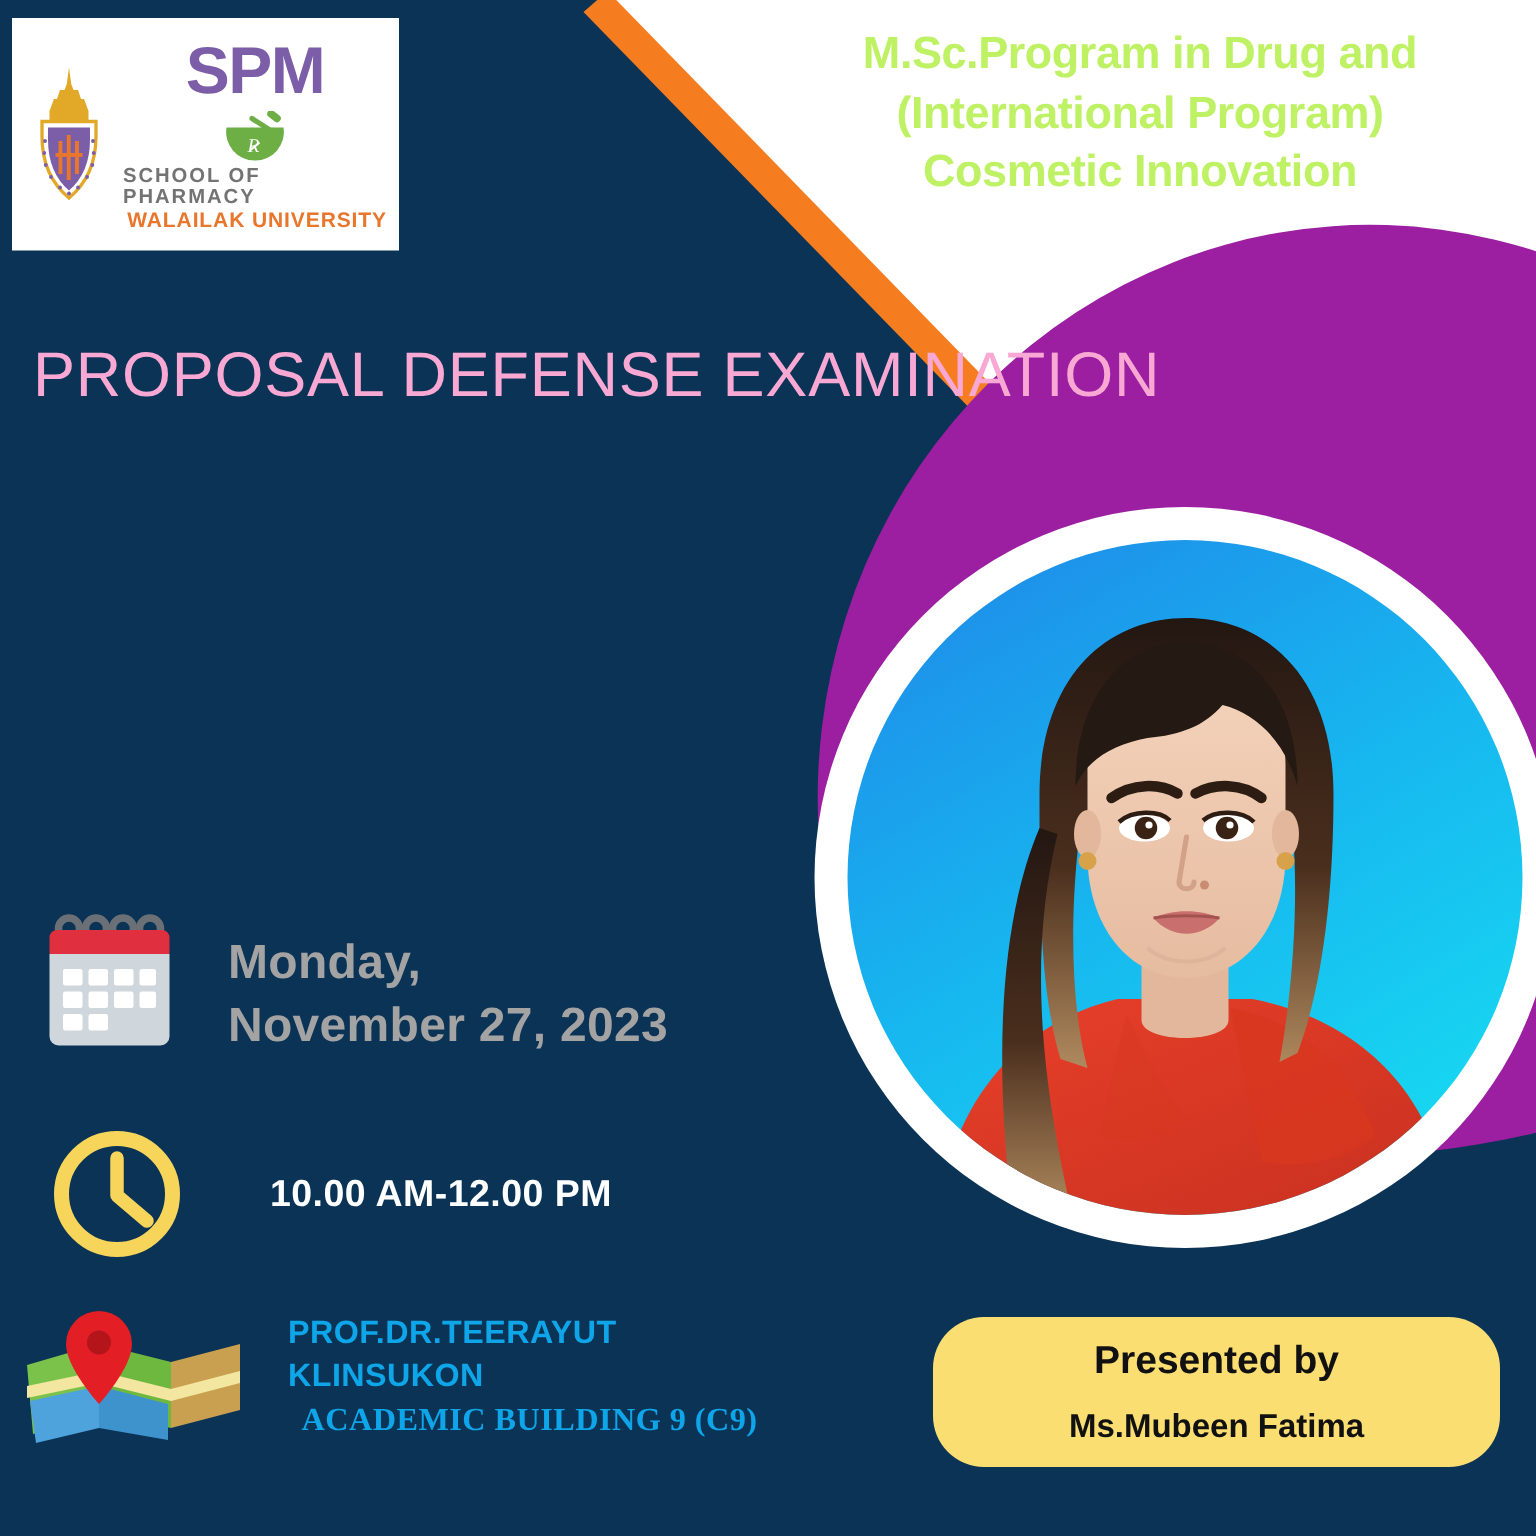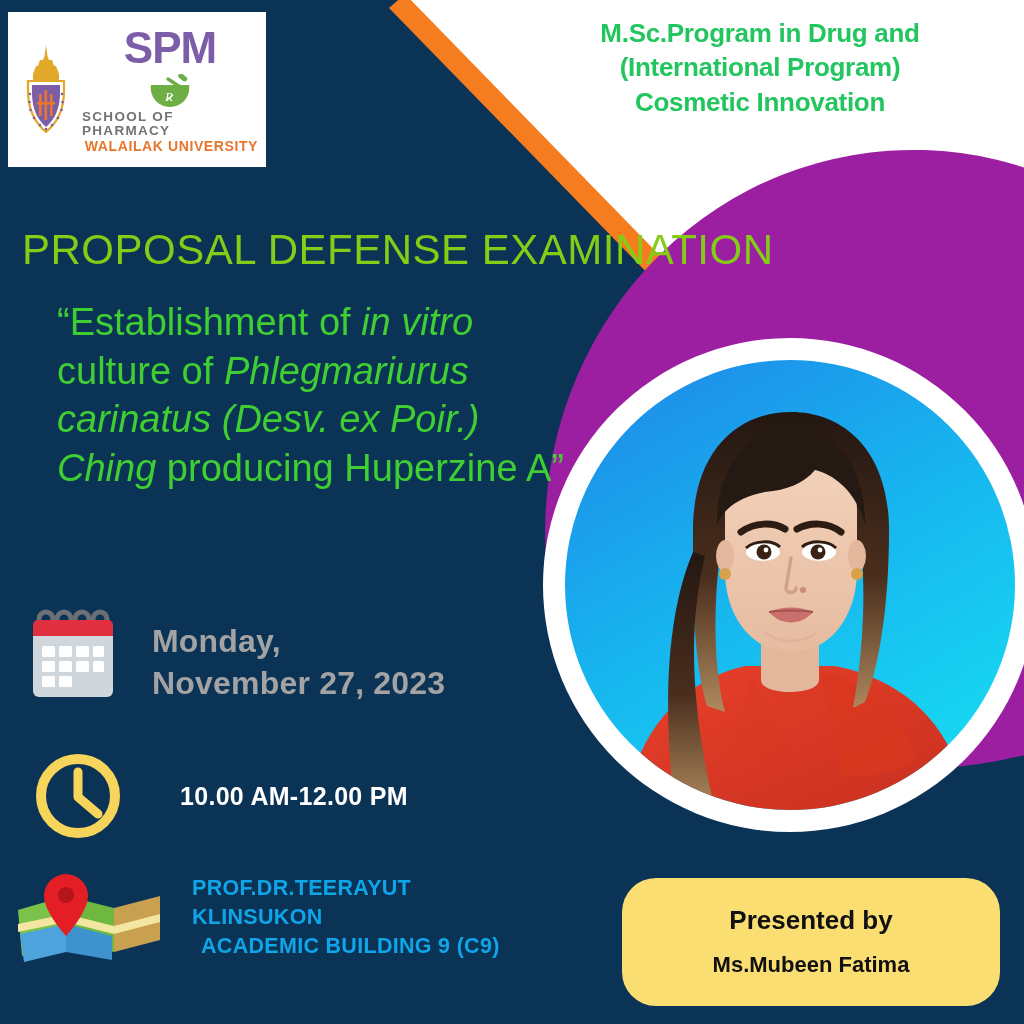--- a/index.html
+++ b/index.html
@@ -49,29 +49,29 @@
   }
   .logo-line3{
     font-size:14px;font-weight:bold;color:#E8762C;letter-spacing:0.6px;
     margin-top:2px;
     text-align:right;
   }
 
   
   .program-header{
     position:absolute;left:500px;top:16px;width:520px;
-    text-align:center;color:#22c55e;
-    font-size:26px;font-weight:bold;line-height:1.32;
+    text-align:center;color:#bef264;
+    font-size:30px;font-weight:bold;line-height:1.32;
     letter-spacing:-0.3px;
   }
 
   
   .main-title{
     position:absolute;left:22px;top:226px;
-    color:#84cc16;font-size:42px;font-weight:400;
+    color:#f9a8d4;font-size:42px;font-weight:400;
     letter-spacing:0.5px;white-space:nowrap;
   }
 
   
   .thesis{
     position:absolute;left:57px;top:298px;width:520px;
     color:#3FCF32;font-size:38px;line-height:1.28;
     font-weight:400;
   }
   .thesis .it{font-style:italic;}
@@ -89,38 +89,38 @@
     line-height:1.32;padding-top:12px;letter-spacing:0.2px;
   }
   .time-text{
     margin-left:54px;color:#ffffff;font-size:25px;font-weight:bold;
     letter-spacing:0.3px;
   }
   .place-text{
     margin-left:22px;color:#0ea5e9;font-size:21.5px;font-weight:bold;
     line-height:1.34;padding-top:6px;letter-spacing:0.3px;
   }
-  .place-text .indent{padding-left:9px;}
+  .place-text .indent{padding-left:9px;font-family:Liberation Serif, serif;}
 
   
   .photo-wrap{
     position:absolute;left:543px;top:338px;width:494px;height:494px;
     border-radius:50%;background:#ffffff;
     box-sizing:border-box;padding:22px;
   }
   .photo{
     width:100%;height:100%;border-radius:50%;overflow:hidden;
     background:linear-gradient(150deg,#1f86e8 0%,#17b6ef 48%,#17e2f2 100%);
     position:relative;
   }
   .photo svg{position:absolute;left:0;top:0;width:100%;height:100%;}
 
   
   .badge{
-    position:absolute;left:622px;top:878px;width:378px;height:128px;
+    position:absolute;left:622px;top:878px;width:378px;height:100px;
     background:#FBDE72;border-radius:34px;
     display:flex;flex-direction:column;align-items:center;justify-content:center;
     color:#111111;text-align:center;line-height:1.2;
   }
   .badge-line1{font-size:26px;font-weight:bold;}
   .badge-line2{font-size:22px;font-weight:bold;margin-top:16px;}
 </style>
 </head>
 <body>
 
@@ -182,23 +182,20 @@
   </div>
 
   <div class="program-header">
     <div>M.Sc.Program in Drug and</div>
     <div>(International Program)</div>
     <div>Cosmetic Innovation</div>
   </div>
 
   <div class="main-title">PROPOSAL DEFENSE  EXAMINATION</div>
 
-  <div class="thesis">
-    <span>“Establishment of </span><span class="it">in vitro</span><span> culture of </span><span class="it">Phlegmariurus carinatus (Desv. ex Poir.) Ching</span><span> producing Huperzine A”</span>
-  </div>
 
   <div class="info-row row-date">
     <svg class="icon-box" width="86" height="96" viewBox="0 0 86 96">
       <g stroke="#6B7076" stroke-width="5" fill="none">
         <path d="M16 18 a7 7 0 0 1 0 -14 a7 7 0 0 1 0 14"></path>
         <path d="M34 18 a7 7 0 0 1 0 -14 a7 7 0 0 1 0 14"></path>
         <path d="M52 18 a7 7 0 0 1 0 -14 a7 7 0 0 1 0 14"></path>
         <path d="M70 18 a7 7 0 0 1 0 -14 a7 7 0 0 1 0 14"></path>
       </g>
       <rect x="3" y="12" width="80" height="20" rx="5" fill="#E03040"></rect>

